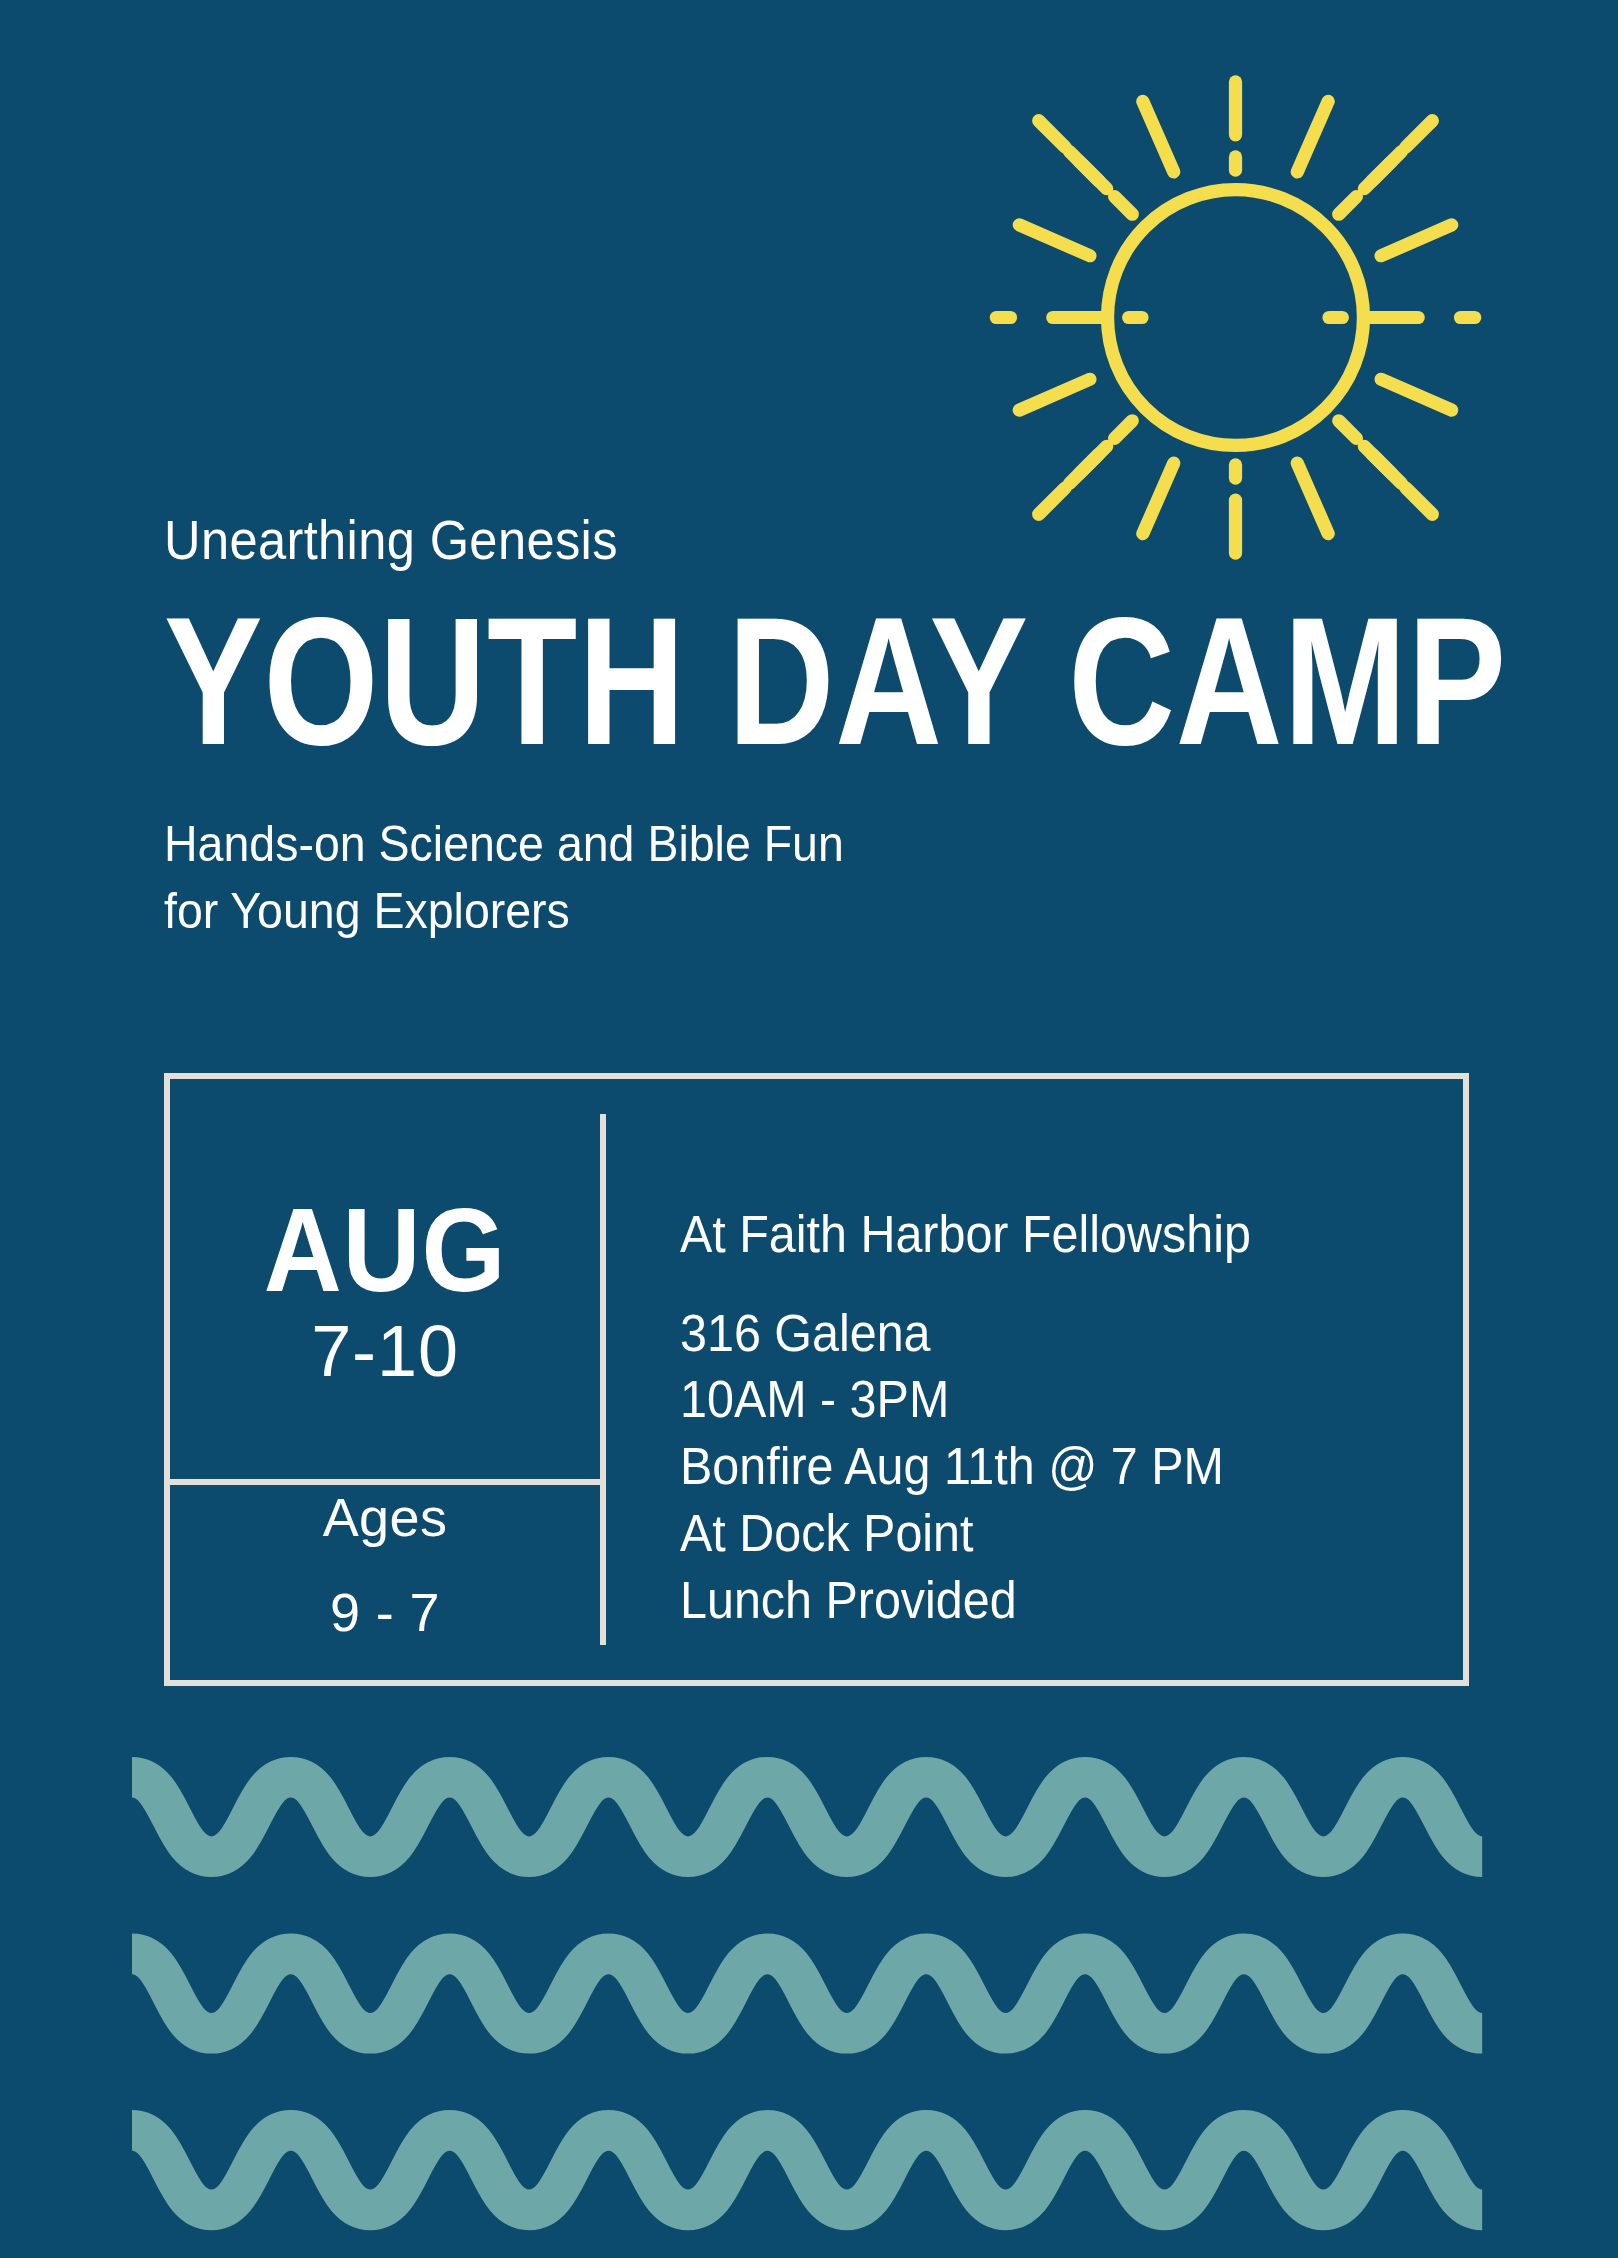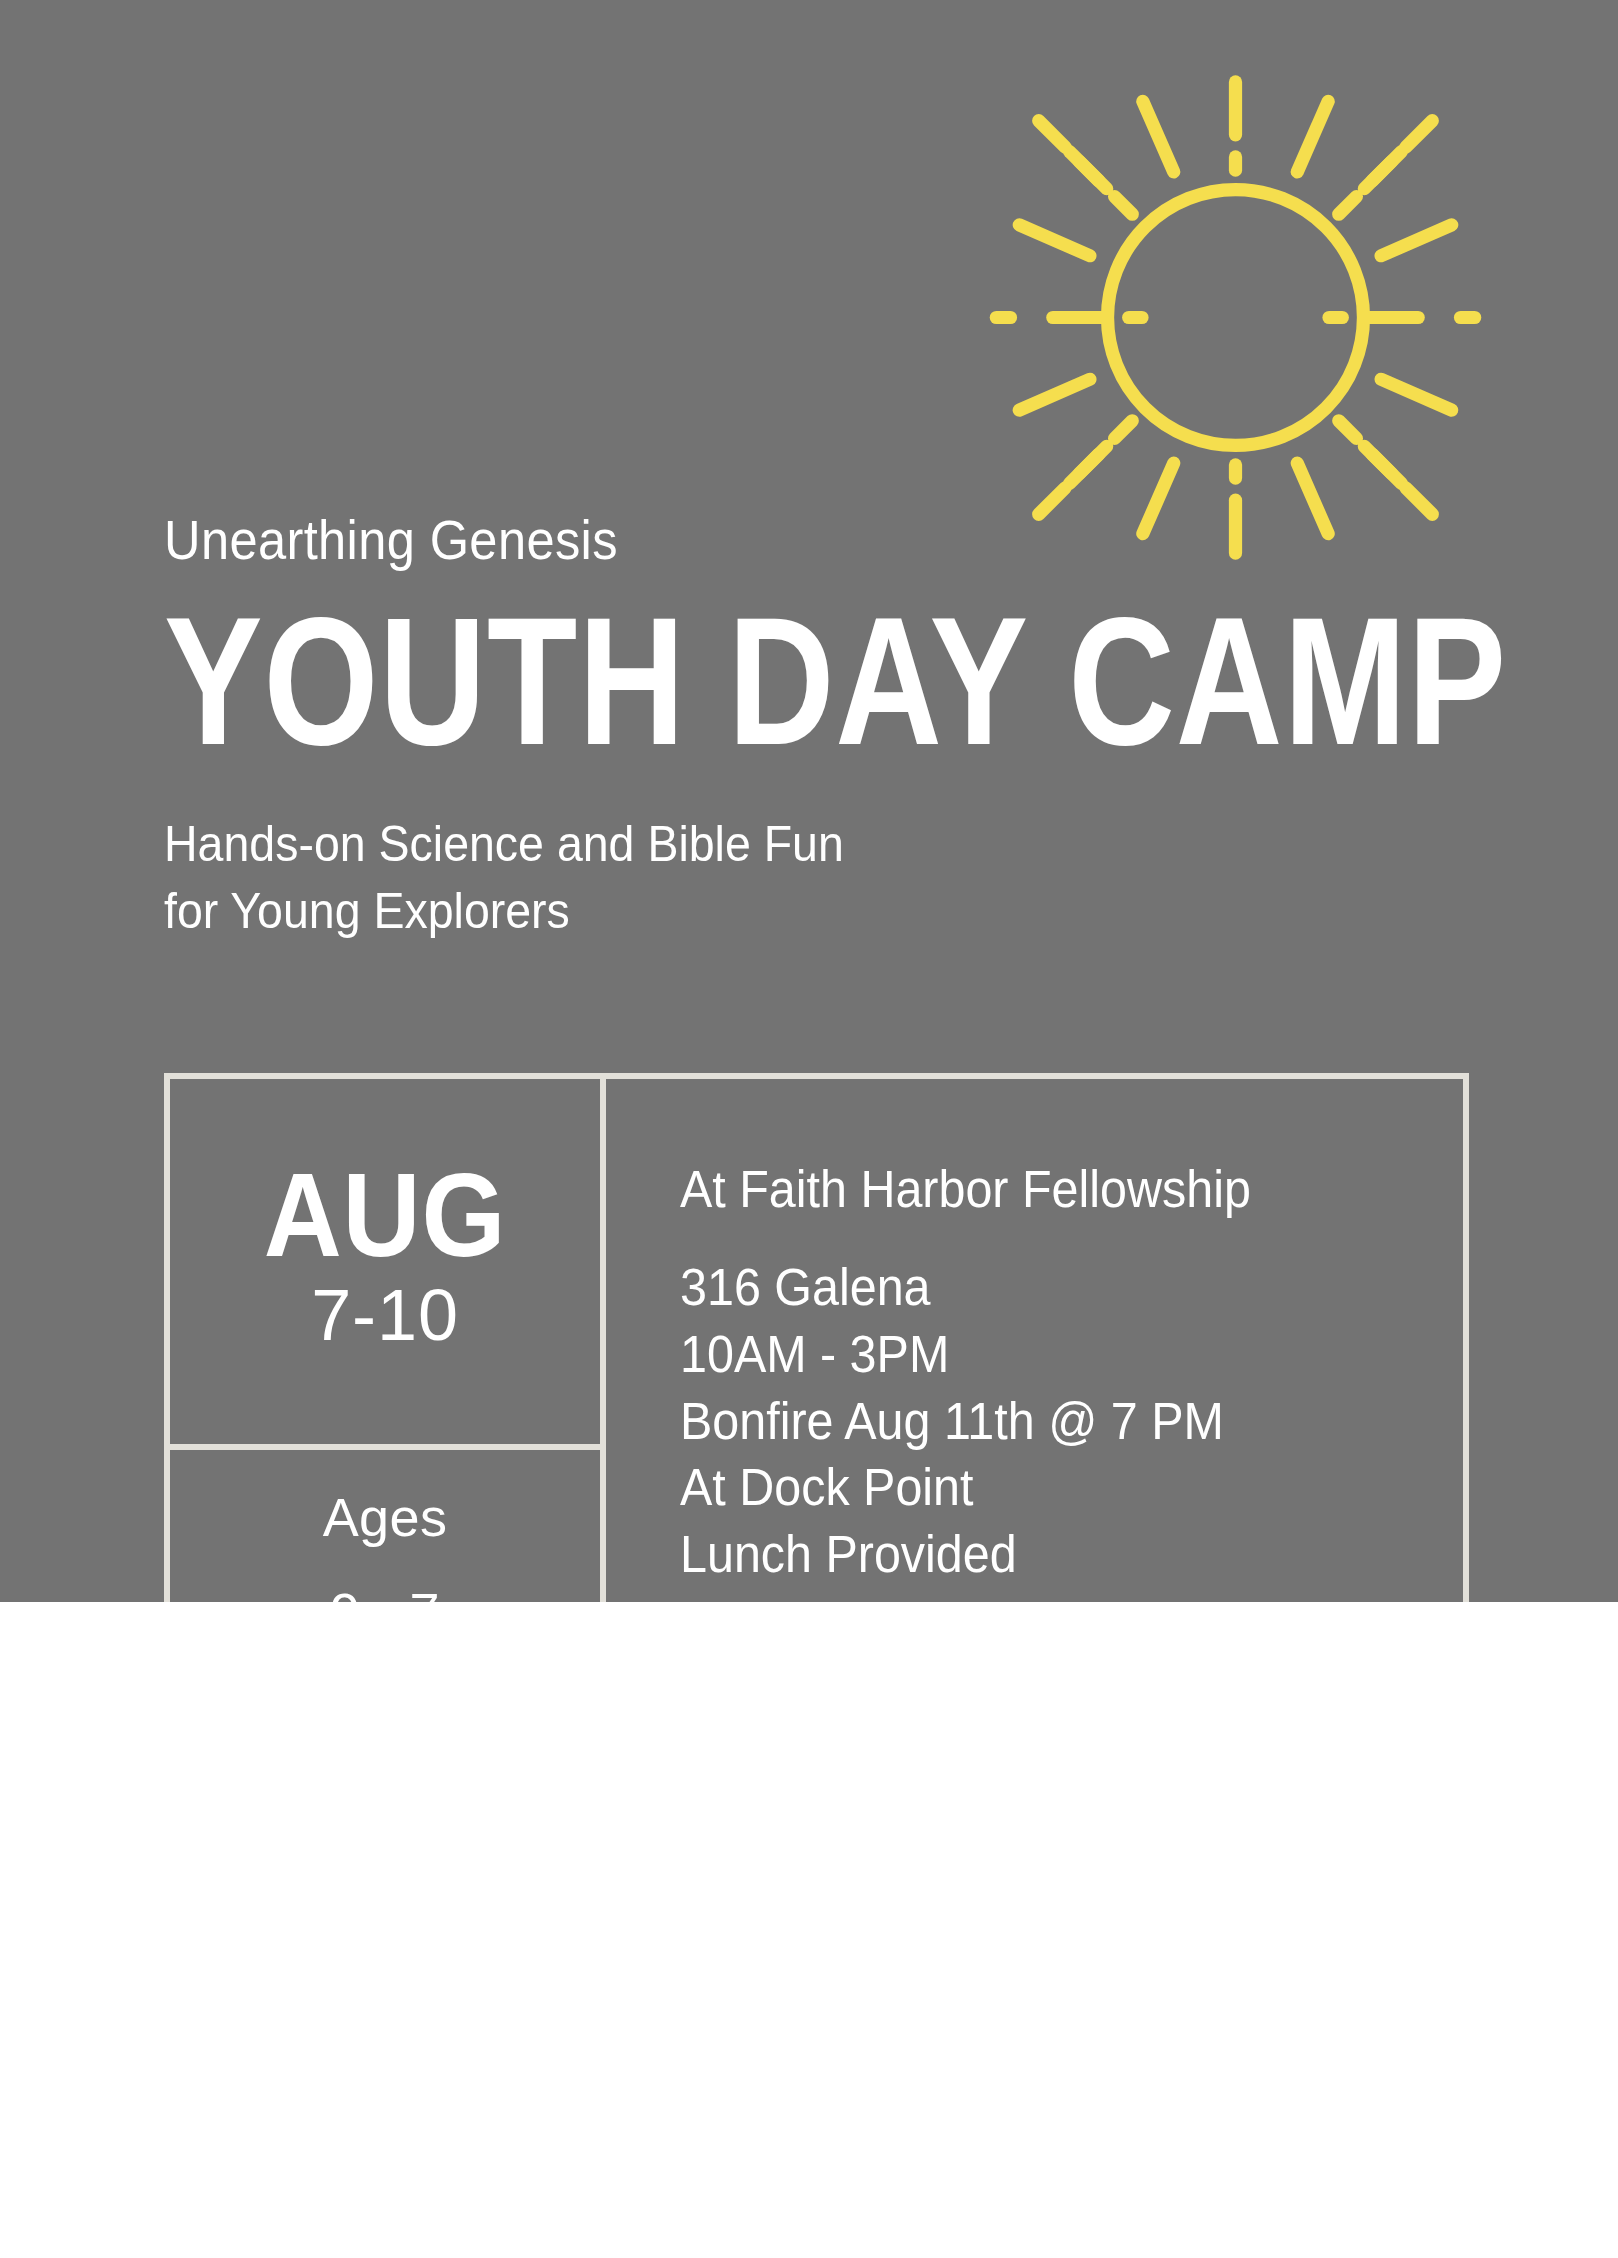--- a/index.html
+++ b/index.html
@@ -4,22 +4,22 @@
 <style>
   html, body {
     margin: 0;
     padding: 0;
     background: #ffffff;
   }
 
   #poster {
     position: relative;
     width: 1619px;
-    height: 1602px;
-    background: #737373;
+    height: 2258px;
+    background: #0c4a6e;
     overflow: hidden;
     font-family: "Liberation Sans", sans-serif;
     -webkit-font-smoothing: antialiased;
   }
 
   
   #sun-illustration {
     position: absolute;
     left: 984px;
     top: 66px;
@@ -73,20 +73,21 @@
   
   #info-box {
     position: absolute;
     left: 164px;
     top: 1073px;
     width: 1305px;
     height: 613px;
     border: 6.2px solid #e2e0d9;
     box-sizing: border-box;
     display: flex;
+    align-items: center;
   }
 
   #info-left-column {
     width: 436px;
     flex: 0 0 436px;
     display: flex;
     flex-direction: column;
     border-right: 6.2px solid #e2e0d9;
     box-sizing: border-box;
   }

